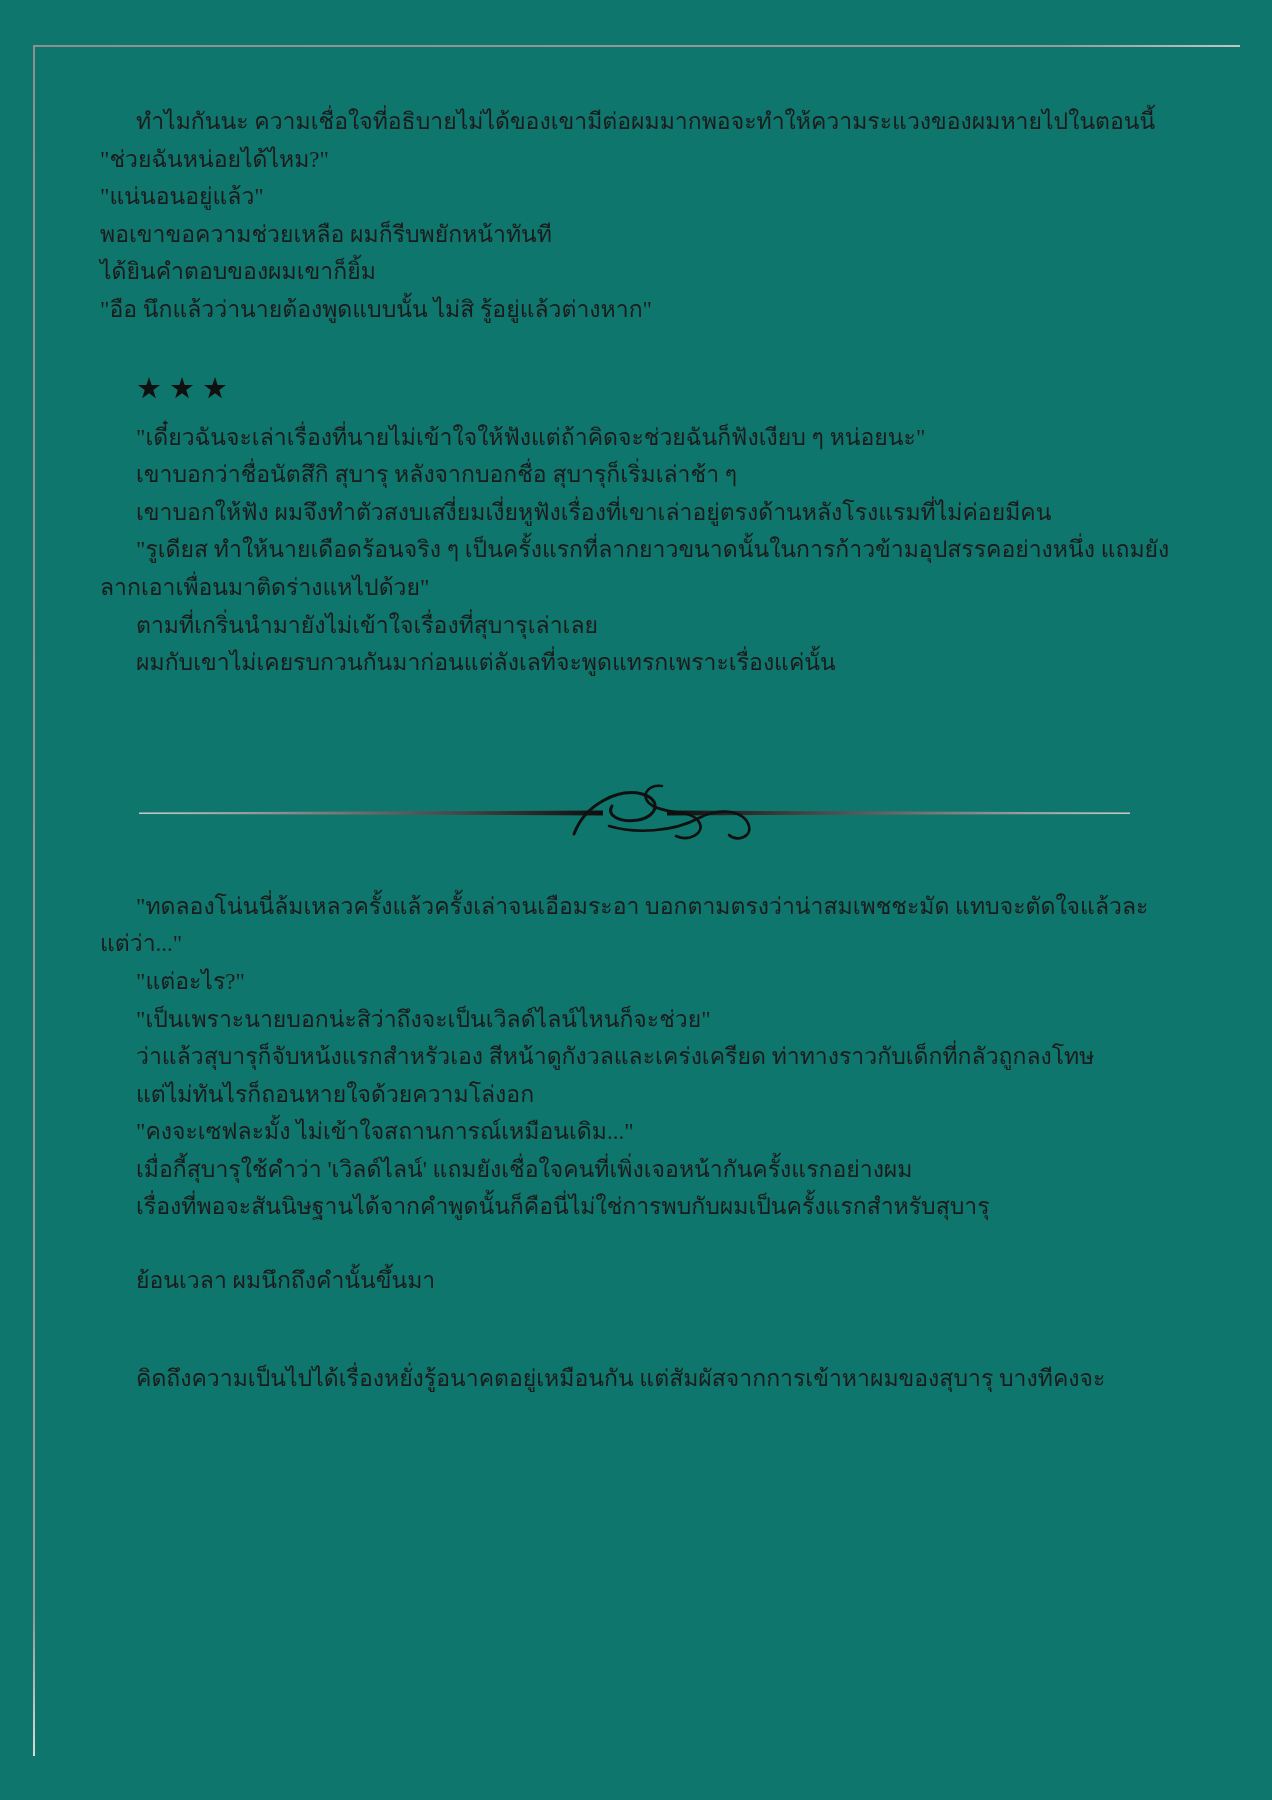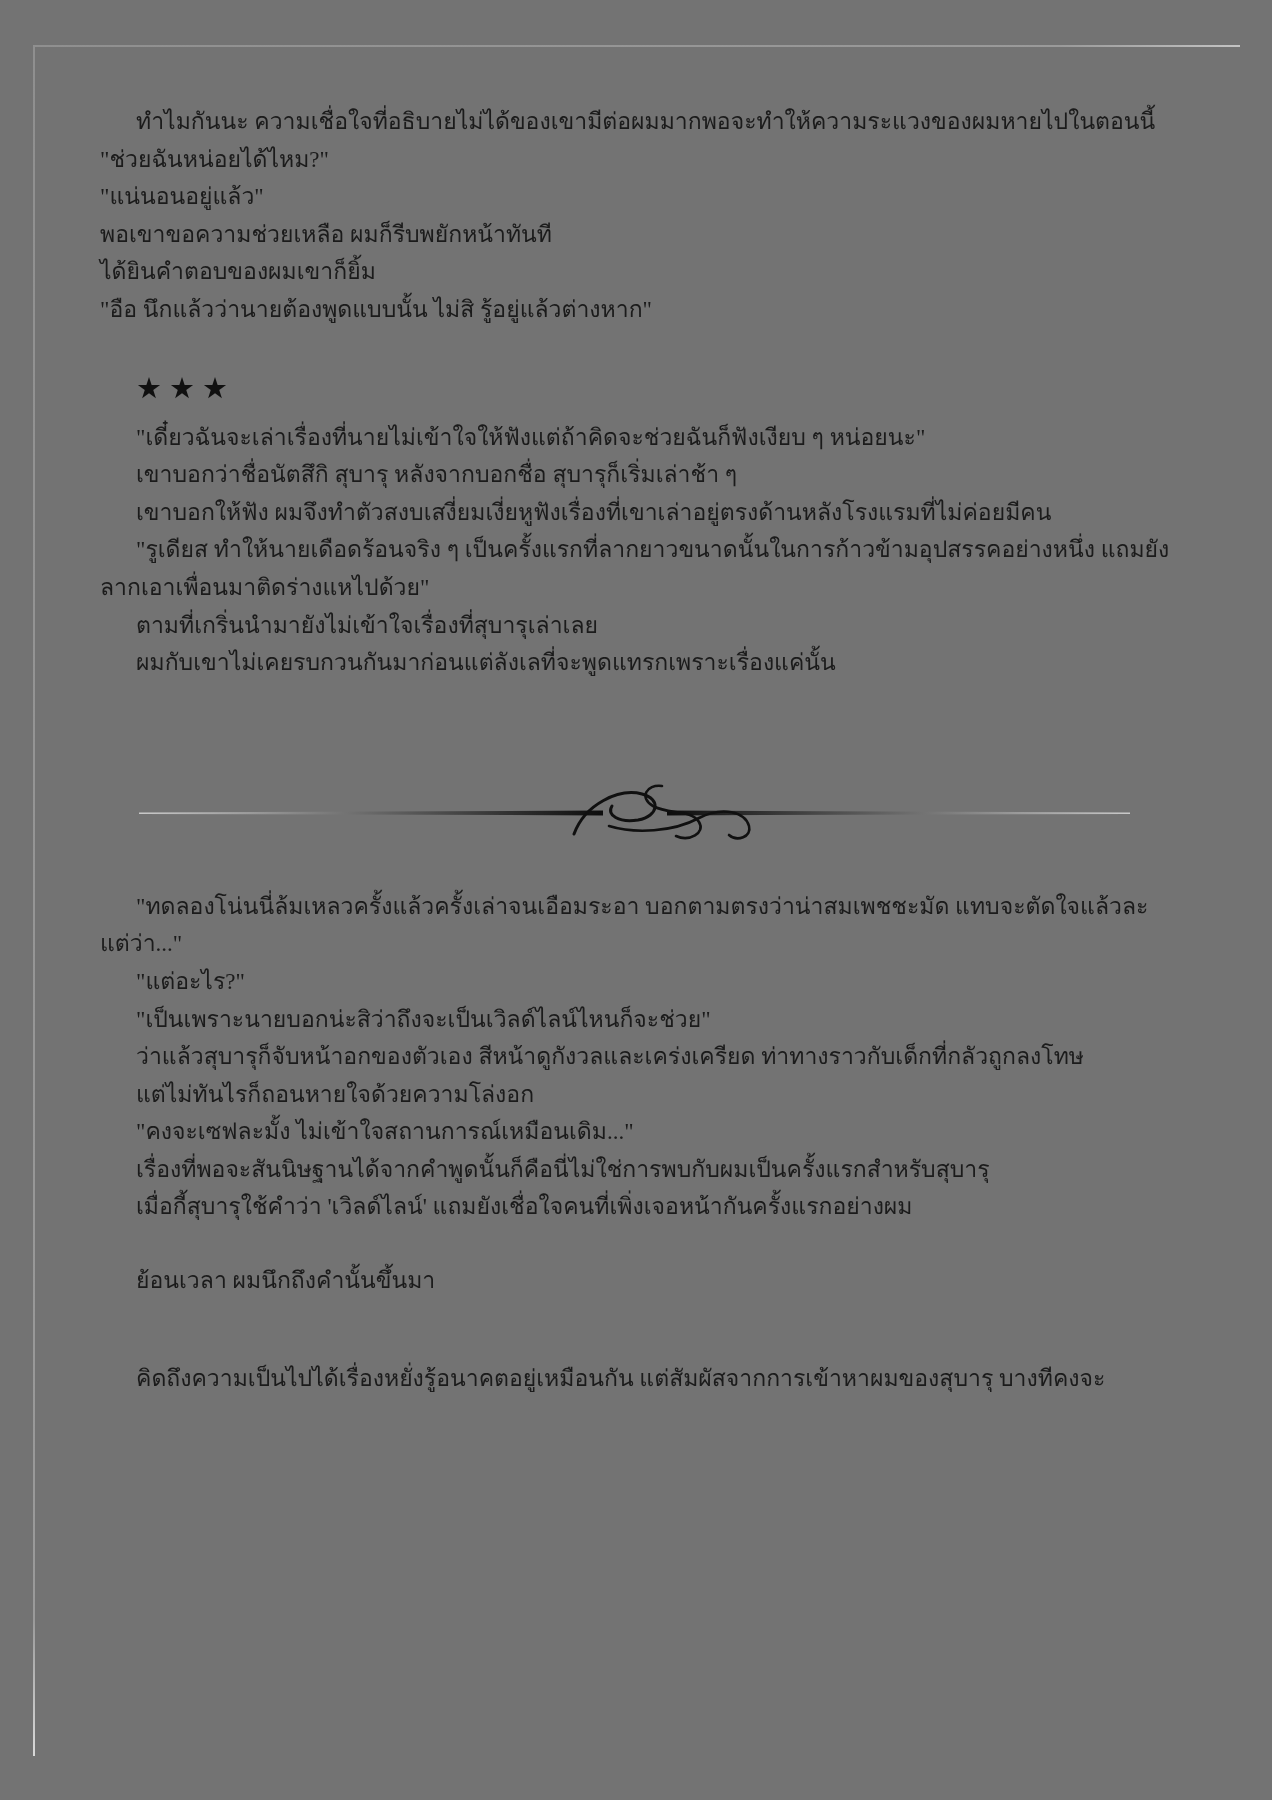--- a/index.html
+++ b/index.html
@@ -2,21 +2,21 @@
 <html><head>
 <meta charset="utf-8">
 <style>
   html,body { margin:0; padding:0; }
   body {
     width:1272px; height:1800px;
     background:#ffffff;
     font-family:"Liberation Serif","DejaVu Serif",serif;
     overflow:hidden;
   }
-  .page { position:relative; width:1272px; height:1800px; background:#737373; }
+  .page { position:relative; width:1272px; height:1800px; background:#0f766e; }
 
   
   .frame-top {
     position:absolute; left:33px; top:45px; width:1207px; height:2px;
     background:linear-gradient(to right,#8f8f8f 0%,#9a9a9a 85%,#c4c4c4 100%);
   }
   .frame-left {
     position:absolute; left:33px; top:45px; width:2px; height:1711px;
     background:linear-gradient(to bottom,#8f8f8f 0%,#9a9a9a 92%,#d9d9d9 100%);
   }
@@ -95,25 +95,25 @@
           <path stroke-width="2.6" d="M 476 44 C 502 52, 540 50, 566 36 C 590 24, 612 30, 616 44 C 619 55, 604 60, 596 53"></path>
         </g>
       </svg>
     </div>
 
     <div class="sec-after-divider">
       <div class="line indent">"ทดลองโน่นนี่ล้มเหลวครั้งแล้วครั้งเล่าจนเอือมระอา บอกตามตรงว่าน่าสมเพชชะมัด แทบจะตัดใจแล้วละ</div>
       <div class="line">แต่ว่า..."</div>
       <div class="line indent">"แต่อะไร?"</div>
       <div class="line indent">"เป็นเพราะนายบอกน่ะสิว่าถึงจะเป็นเวิลด์ไลน์ไหนก็จะช่วย"</div>
-      <div class="line indent">ว่าแล้วสุบารุก็จับหน้าอกของตัวเอง สีหน้าดูกังวลและเคร่งเครียด ท่าทางราวกับเด็กที่กลัวถูกลงโทษ</div>
+      <div class="line indent">ว่าแล้วสุบารุก็จับหน้งแรกสำหรัวเอง สีหน้าดูกังวลและเคร่งเครียด ท่าทางราวกับเด็กที่กลัวถูกลงโทษ</div>
       <div class="line indent">แต่ไม่ทันไรก็ถอนหายใจด้วยความโล่งอก</div>
       <div class="line indent">"คงจะเซฟละมั้ง ไม่เข้าใจสถานการณ์เหมือนเดิม..."</div>
+      <div class="line indent">เมื่อกี้สุบารุใช้คำว่า 'เวิลด์ไลน์' แถมยังเชื่อใจคนที่เพิ่งเจอหน้ากันครั้งแรกอย่างผม</div>
       <div class="line indent">เรื่องที่พอจะสันนิษฐานได้จากคำพูดนั้นก็คือนี่ไม่ใช่การพบกับผมเป็นครั้งแรกสำหรับสุบารุ</div>
-      <div class="line indent">เมื่อกี้สุบารุใช้คำว่า 'เวิลด์ไลน์' แถมยังเชื่อใจคนที่เพิ่งเจอหน้ากันครั้งแรกอย่างผม</div>
     </div>
 
     <div class="sec-closing">
       <div class="line indent gap-lg">ย้อนเวลา ผมนึกถึงคำนั้นขึ้นมา</div>
       <div class="line indent gap-xl">คิดถึงความเป็นไปได้เรื่องหยั่งรู้อนาคตอยู่เหมือนกัน แต่สัมผัสจากการเข้าหาผมของสุบารุ บางทีคงจะ</div>
     </div>
 
   </div>
 </div>
 

